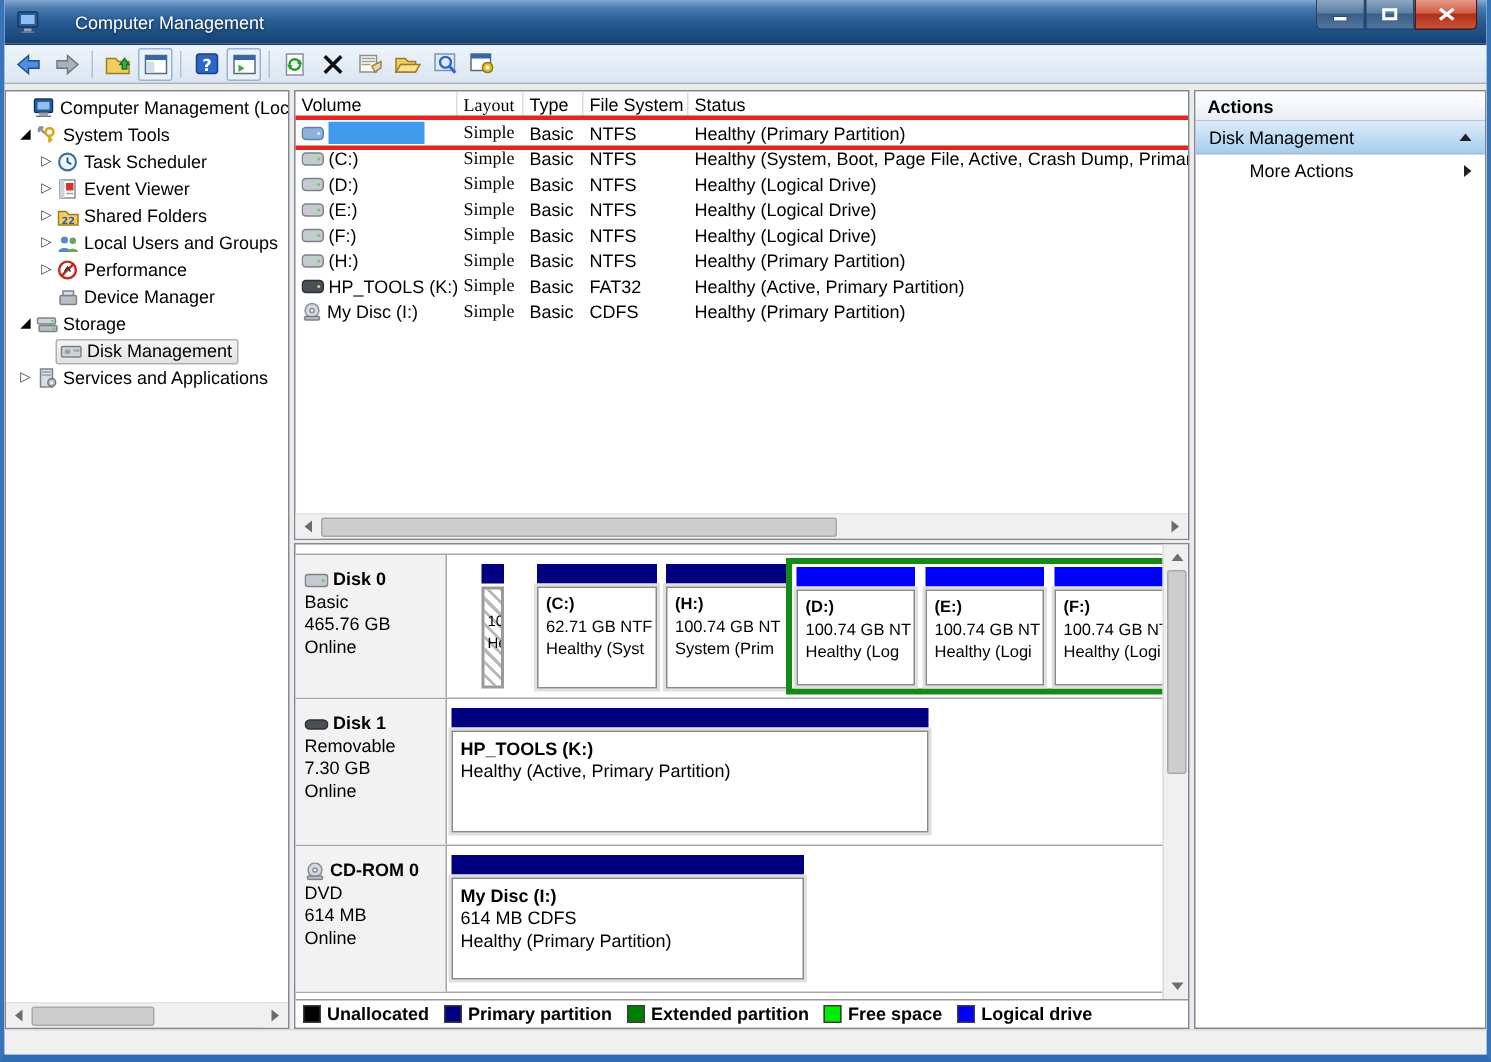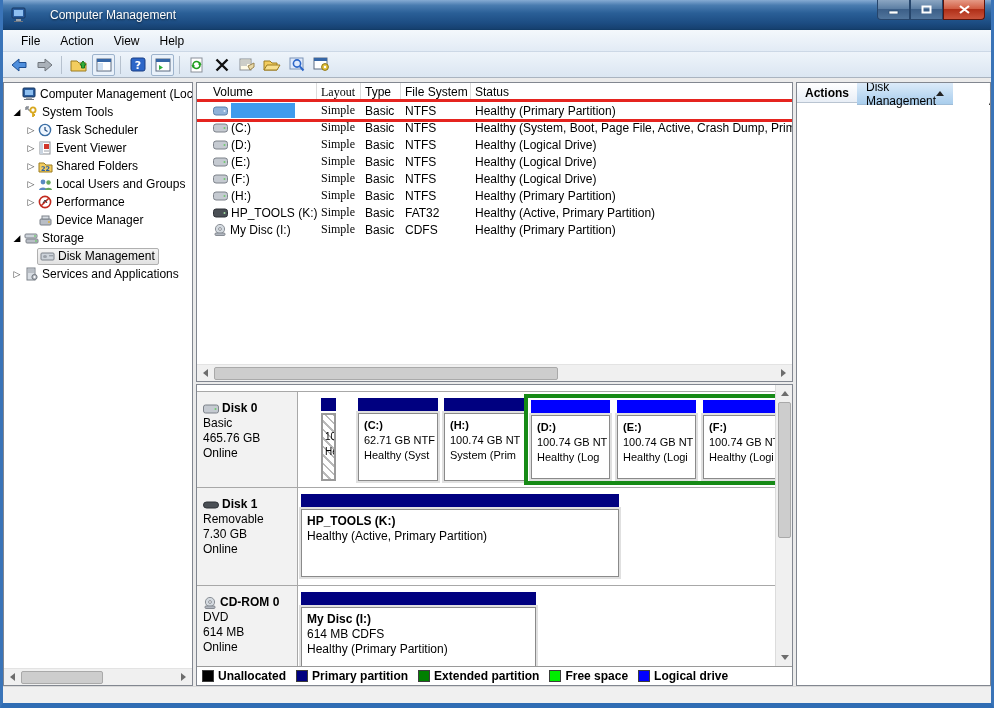--- a/index.html
+++ b/index.html
@@ -50,21 +50,21 @@
   .noarrow .arrow { visibility:hidden; }
   .tsel { background:linear-gradient(180deg,#f4f4f4,#e2e2e2); border:1px solid #b0b0b0; border-radius:2px; padding:0 3px 0 1px; display:flex; align-items:center; height:17px; }
 
   
   .midcol { width:597px; flex:0 0 597px; margin-right:3px; display:flex; flex-direction:column; min-height:0; }
 
   
   .volpane { height:300px; flex:0 0 300px; display:flex; flex-direction:column; margin-bottom:2px; overflow:hidden; }
   .vhead { height:19px; flex:0 0 19px; display:flex; border-bottom:1px solid #d5d5d5; }
   .vh { padding:2px 4px; border-right:1px solid #dcdcdc; white-space:nowrap; overflow:hidden; }
-  .c-name { width:108px; flex:0 0 108px;margin-left:12px; } .c-layout { width:44px; flex:0 0 44px;font-family:Liberation Serif, serif; }
+  .c-name { width:108px; flex:0 0 108px; } .c-layout { width:44px; flex:0 0 44px;font-family:Liberation Serif, serif; }
   .c-type { width:40px; flex:0 0 40px; } .c-fs { width:70px; flex:0 0 70px; }
   .c-status { flex:1 1 auto; border-right:none; }
   .vrow { height:17px; flex:0 0 17px; display:flex; align-items:center; white-space:nowrap; }
   .vrow .cell { padding:0 4px; overflow:hidden; }
   .vrow .nm { display:flex; align-items:center; gap:3px; }
   .vrow .nm svg { flex:0 0 auto; }
   .annot { outline:3px solid #e5241f; outline-offset:0px; position:relative; z-index:5; }
   .selblue { display:inline-block; width:64px; height:15px; background:#3f9bed; }
   .vspacer { flex:1 1 auto; }
 
@@ -96,21 +96,21 @@
   .vscroll { position:absolute; top:0; right:0; bottom:19px; width:17px; background:#f0f0f0; border-left:1px solid #dcdcdc; display:flex; flex-direction:column; }
   .vspace { flex:1 1 auto; }
 
   
   .legend { position:absolute; left:0; right:0; bottom:0; height:19px; background:#fff; border-top:1px solid #9a9a9a;
     display:flex; align-items:center; padding-left:5px; gap:10px; }
   .litem { display:flex; align-items:center; gap:4px; font-weight:bold; }
   .swatch { width:12px; height:12px; border:1px solid #3c3c3c; }
 
   
-  .actionspane { flex:1 1 auto; display:flex; flex-direction:row; overflow:hidden; }
+  .actionspane { flex:1 1 auto; display:flex; flex-direction:column; overflow:hidden; }
   .ahead { height:20px; flex:0 0 20px; font-weight:bold; padding:3px 8px; background:linear-gradient(180deg,#ffffff,#e8eef6); border-bottom:1px solid #b9c4d1; }
   .arow { height:22px; display:flex; align-items:center; padding:0 9px; }
   .arow.hl { background:linear-gradient(180deg,#dcebf9 0%,#c2dcf3 50%,#a9cdec 100%); border-bottom:1px solid #9fbcd7; }
   .arow .alabel { flex:1 1 auto; }
   .arow.more { padding-left:36px; }
   .caret-up { width:0; height:0; border-left:4px solid transparent; border-right:4px solid transparent; border-bottom:5px solid #222; }
   .caret-right { width:0; height:0; border-top:4px solid transparent; border-bottom:4px solid transparent; border-left:5px solid #222; }
 
   
   .statusbar { height:17px; flex:0 0 17px; background:#f0f0f0; border-top:1px solid #d9d9d9; }
@@ -140,26 +140,20 @@
           </svg>
       </div>
       <div class="capbtn close">
         <svg width="11" height="9" viewBox="0 0 11 9">
             <path d="M1 1 L10 8 M10 1 L1 8" stroke="#fff" stroke-width="2.2"></path>
           </svg>
       </div>
     </div>
   </div>
 
-  <div class="menubar">
-    <span class="menuitem">File</span>
-    <span class="menuitem">Action</span>
-    <span class="menuitem">View</span>
-    <span class="menuitem">Help</span>
-  </div>
 
   <div class="toolbar">
     <div class="tbtn">
       <svg width="17" height="14" viewBox="0 0 17 14">
           <path d="M8 1 L1 7 L8 13 L8 9.5 H15 V4.5 H8 Z" fill="#4f8fdd" stroke="#1e4f92"></path>
         </svg>
     </div>
     <div class="tbtn">
       <svg width="17" height="14" viewBox="0 0 17 14">
           <path d="M9 1 L16 7 L9 13 L9 9.5 H2 V4.5 H9 Z" fill="#aab1b9" stroke="#70767d"></path>

